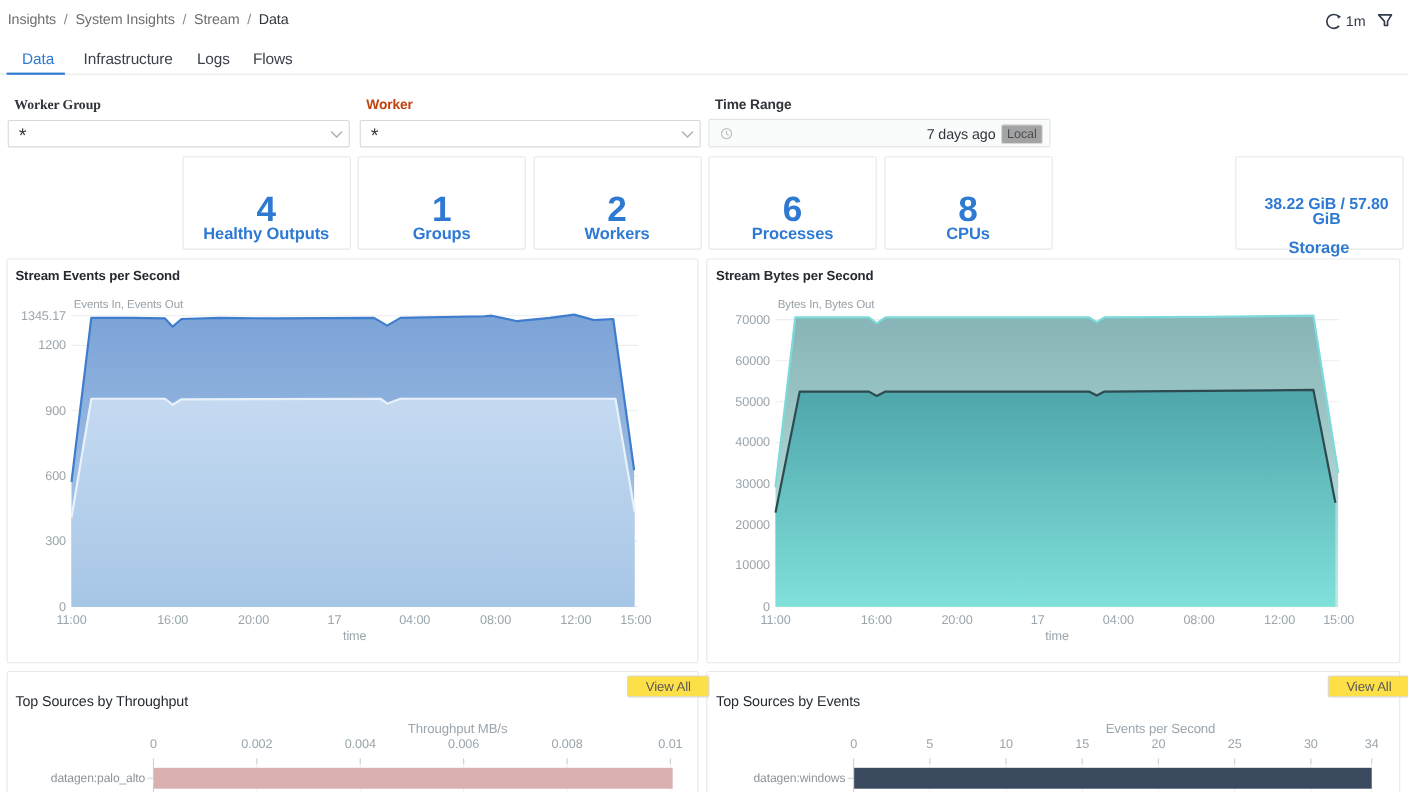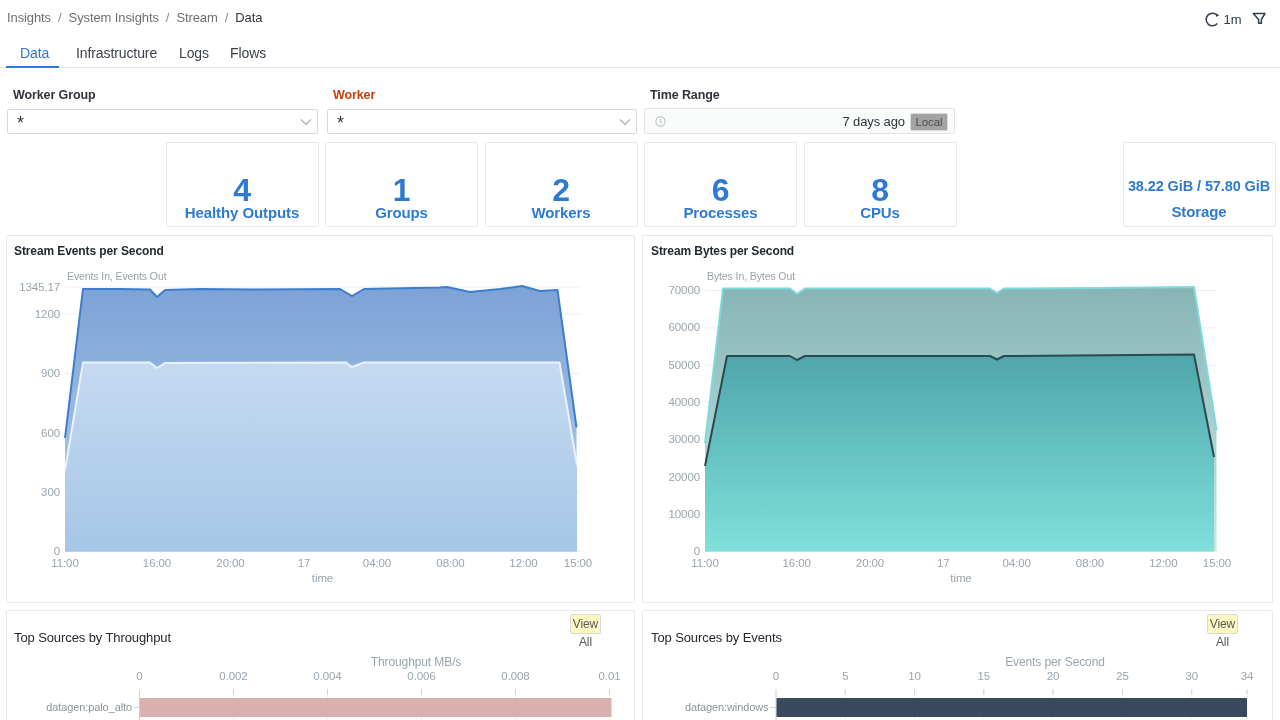--- a/index.html
+++ b/index.html
@@ -6,22 +6,22 @@
   html,body { width:1280px; height:720px; overflow:hidden; background:#fff; }
   #app { position:relative; width:1280px; height:720px; background:#fff;
          font-family:"Liberation Sans", sans-serif; letter-spacing:-0.1px; }
   .abs { position:absolute; }
   .panel { position:absolute; background:#fff; border:1px solid #e8e8e8; border-radius:2px; }
   .ptitle { position:absolute; font-size:13px; font-weight:normal; color:#252a31;margin-top:16px; }
   .card { position:absolute; background:#fff; border:1px solid #e8e8e8; border-radius:2px;
           top:142px; height:85px; width:153px; text-align:center; }
   .cnum { font-size:32px; font-weight:bold; color:#2e7ad3; line-height:28px; margin-top:33px; }
   .clab { font-size:15px; font-weight:bold; color:#2e7ad3; line-height:14px; margin-top:2px; }
-  .viewall { position:absolute; width:31px; height:20px; border:1px solid #d9d9d9; border-radius:2px;
-             font-size:12px; color:#595959; text-align:center; line-height:18px; background:#fef9c3; }
+  .viewall { position:absolute; width:75px; height:20px; border:1px solid #d9d9d9; border-radius:2px;
+             font-size:12px; color:#595959; text-align:center; line-height:18px; background:#fde047; }
 </style>
 </head>
 <body>
 <div id="app">
 
   <div class="abs" style="left:7px; top:10px; font-size:13px; color:#6f6f6f;">Insights&nbsp; <span style="color:#8c8c8c">/</span>&nbsp; System Insights&nbsp; <span style="color:#8c8c8c">/</span>&nbsp; Stream&nbsp; <span style="color:#8c8c8c">/</span>&nbsp; <span style="color:#30343b;">Data</span></div>
 
   <svg class="abs" style="left:1200px; top:6px;" width="74" height="24" viewBox="0 0 74 24">
     <path d="M 17.33 9.45 A 6.3 6.3 0 1 0 17.33 17.55" fill="none" stroke="#323c4d" stroke-width="1.5"></path>
     <path d="M 16.1 7.5 L 19.2 9.3 L 16.2 11.0 Z" fill="#323c4d"></path>
@@ -29,21 +29,21 @@
     <path d="M 53.3 7.5 L 65 7.5 L 61.4 13.4 L 61.4 17.2 L 58.6 17.2 L 58.6 13.4 Z" fill="none" stroke="#323c4d" stroke-width="1.5" stroke-linejoin="round"></path>
   </svg>
 
   <div class="abs" style="left:20px; top:45px; font-size:14px; color:#2e7ad3; font-weight:normal;">Data</div>
   <div class="abs" style="left:76px; top:45px; font-size:14px; color:#3c414b;">Infrastructure</div>
   <div class="abs" style="left:179px; top:45px; font-size:14px; color:#3c414b;">Logs</div>
   <div class="abs" style="left:230px; top:45px; font-size:14px; color:#3c414b;">Flows</div>
   <div class="abs" style="left:0; top:67px; width:1280px; height:1px; background:#e8e8e8;"></div>
   <div class="abs" style="left:6px; top:66px; width:53px; height:2px; background:#2e7ad3;"></div>
 
-  <div class="abs" style="left:13px; top:88px; font-size:12.5px; font-weight:bold; color:#30343b;">Worker Group</div>
+  <div class="abs" style="left:13px; top:88px; font-size:12.5px; font-weight:bold; color:#30343b;font-family:Liberation Serif, serif;">Worker Group</div>
   <div class="abs" style="left:333px; top:88px; font-size:12.5px; font-weight:bold; color:#c2410c;">Worker</div>
   <div class="abs" style="left:650px; top:88px; font-size:12.5px; font-weight:bold; color:#30343b;">Time Range</div>
 
   <div class="abs" style="left:7px; top:109px; width:311px; height:25px; border:1px solid #d9d9d9; border-radius:2px; background:#fff;">
     <span style="position:absolute; left:9px; top:3px; font-size:18px; color:#30343b;">*</span>
     <svg style="position:absolute; right:5px; top:8px;" width="12" height="9" viewBox="0 0 12 9">
         <path d="M1 1.5 L6 6.5 L11 1.5" fill="none" stroke="#a6aeb5" stroke-width="1.2"></path>
       </svg>
   </div>
   <div class="abs" style="left:327px; top:109px; width:310px; height:25px; border:1px solid #d9d9d9; border-radius:2px; background:#fff;">
@@ -75,21 +75,21 @@
     </div>
   <div class="card" style="left:644px;">
       <div class="cnum">6</div>
       <div class="clab">Processes</div>
     </div>
   <div class="card" style="left:803.5px;">
       <div class="cnum">8</div>
       <div class="clab">CPUs</div>
     </div>
   <div class="card" style="left:1122.5px;">
-      <div class="cnum" style="font-size:14.5px; margin-top:36px; line-height:14px;">38.22 GiB / 57.80 GiB</div>
+      <div class="cnum" style="font-size:14.5px; margin-top:36px; line-height:14px;margin-left:14px;">38.22 GiB / 57.80 GiB</div>
       <div class="clab" style="margin-top:12px;">Storage</div>
     </div>
 
   <div class="panel" style="left:6px; top:235px; width:629px; height:368px;"></div>
   <div class="panel" style="left:642px; top:235px; width:631px; height:368px;"></div>
   <svg class="abs" style="left:6px; top:235px;" width="629" height="368" viewBox="0 0 629 368">
     <defs>
       <linearGradient id="gIn" x1="0" y1="52" x2="0" y2="316.5" gradientUnits="userSpaceOnUse">
         <stop offset="0" stop-color="#7ca3d7"></stop>
           <stop offset="1" stop-color="#b4cfea"></stop>

